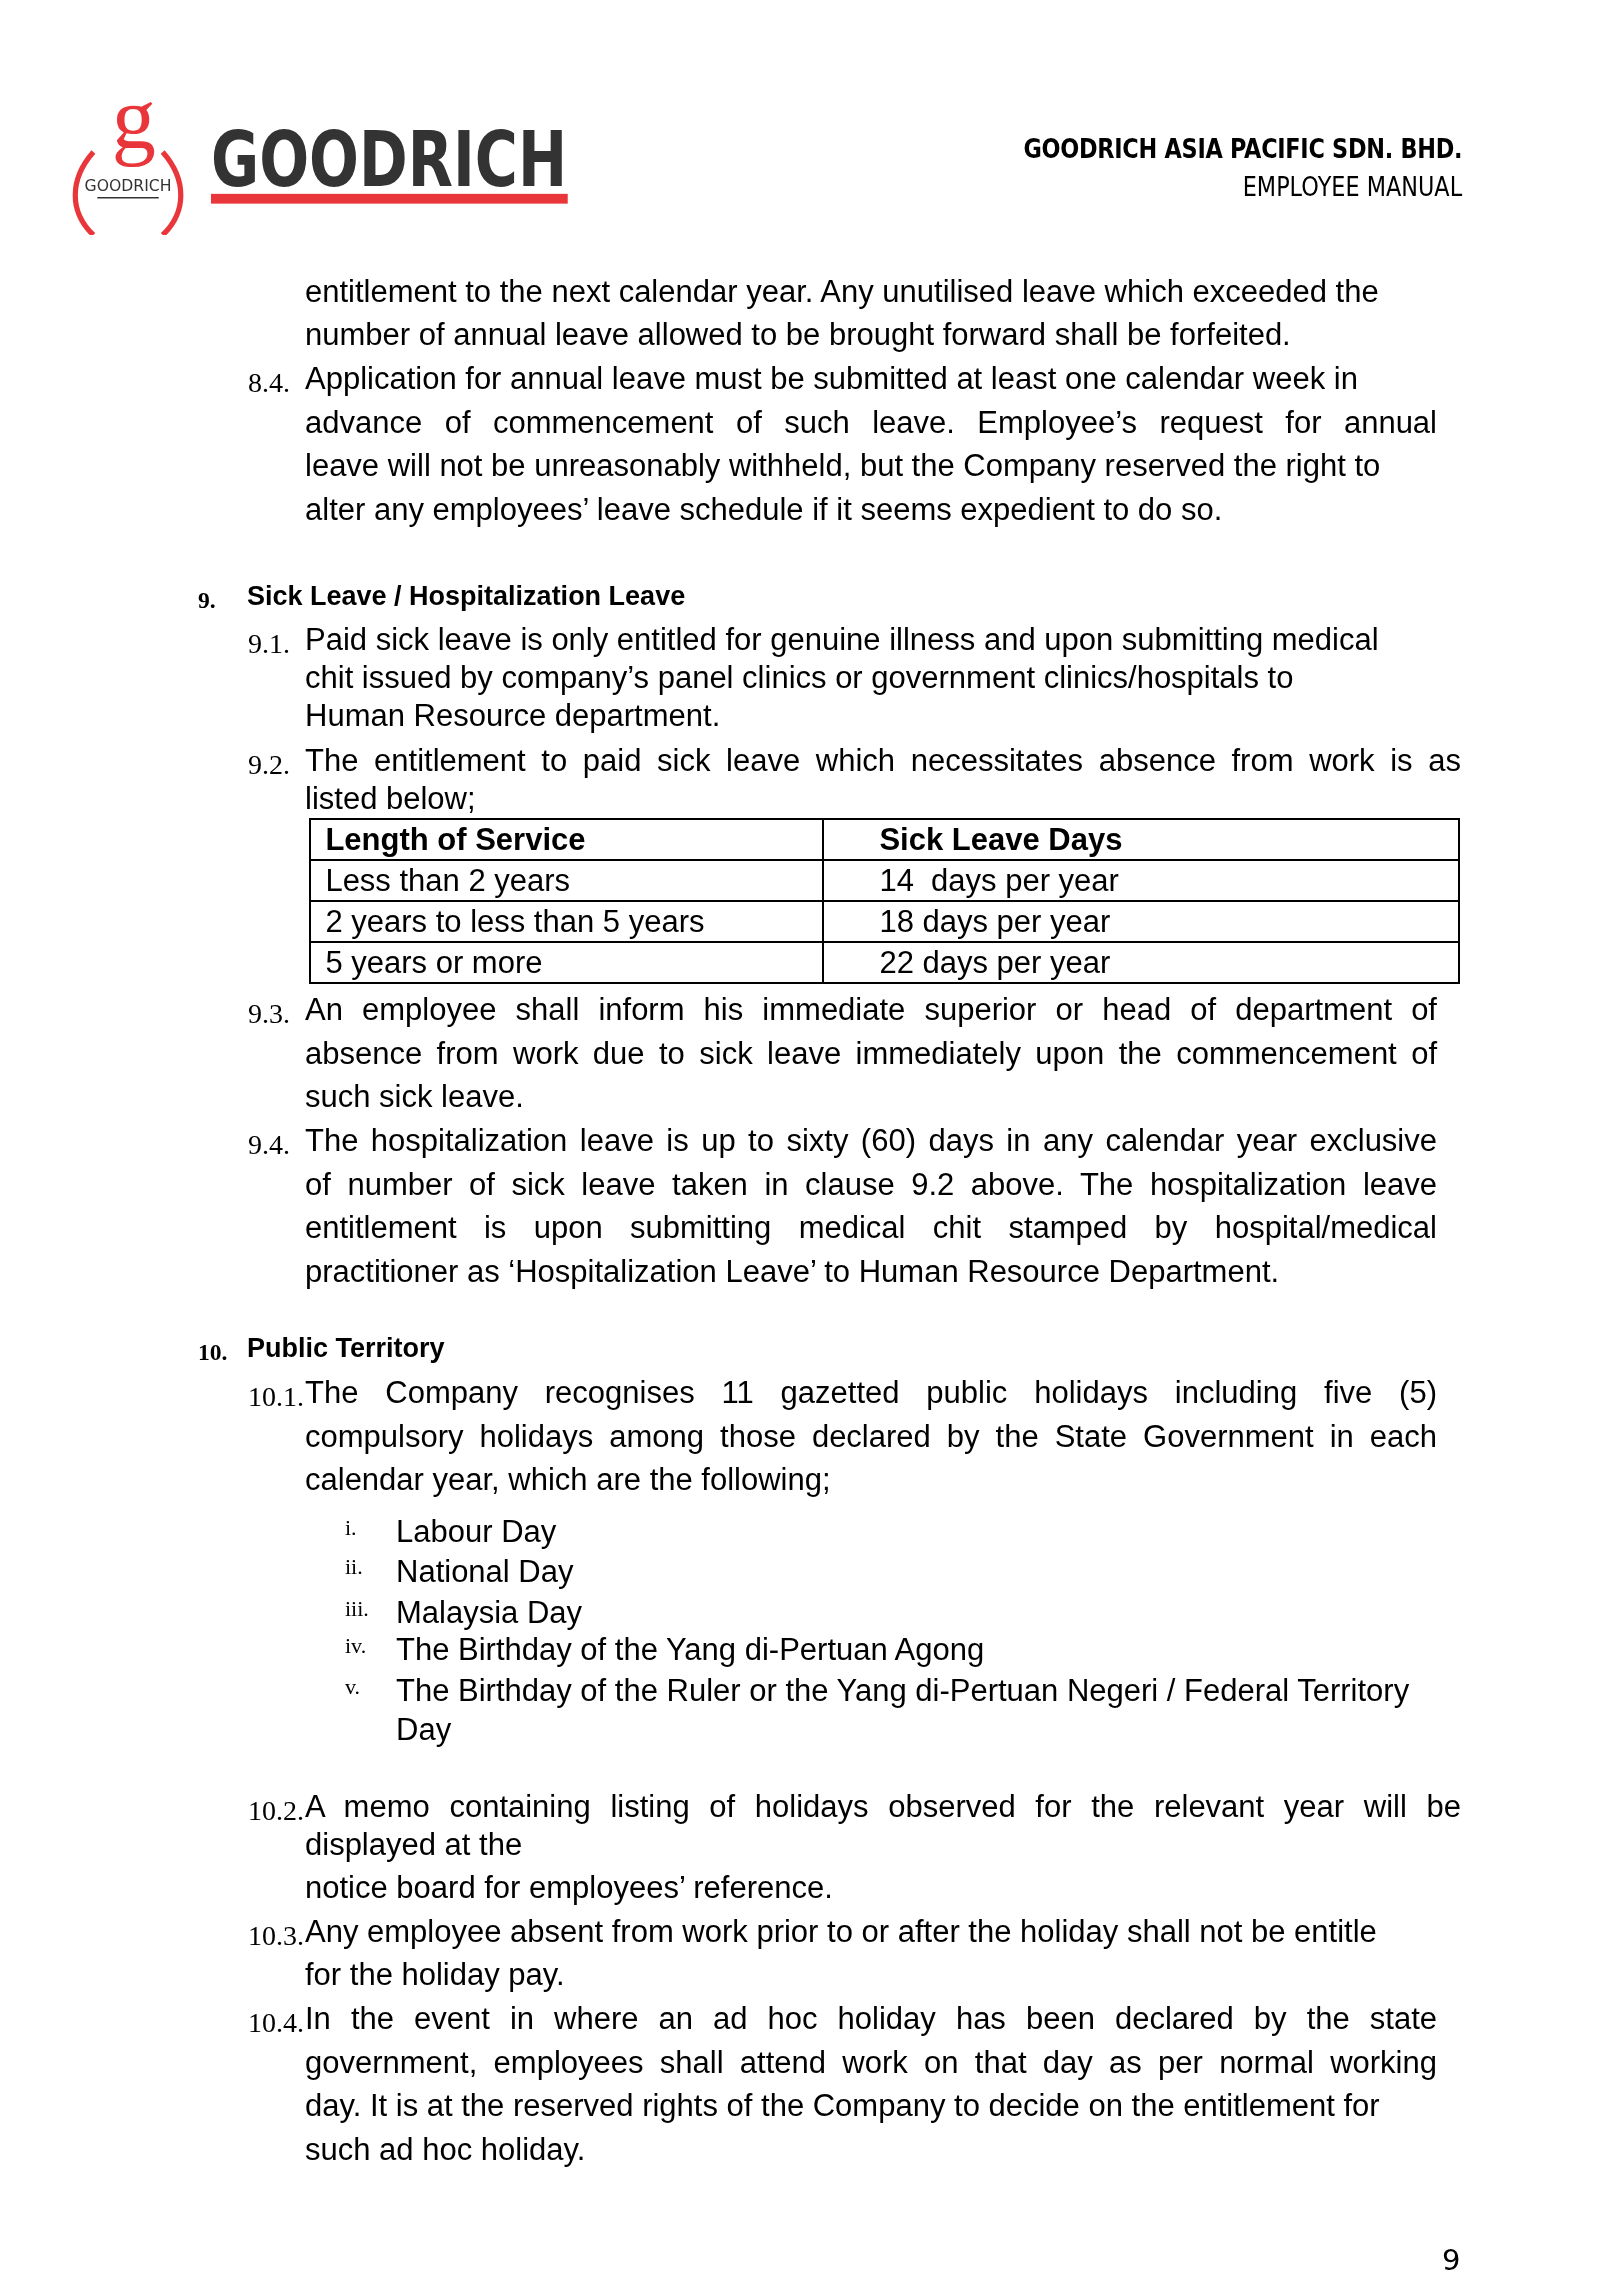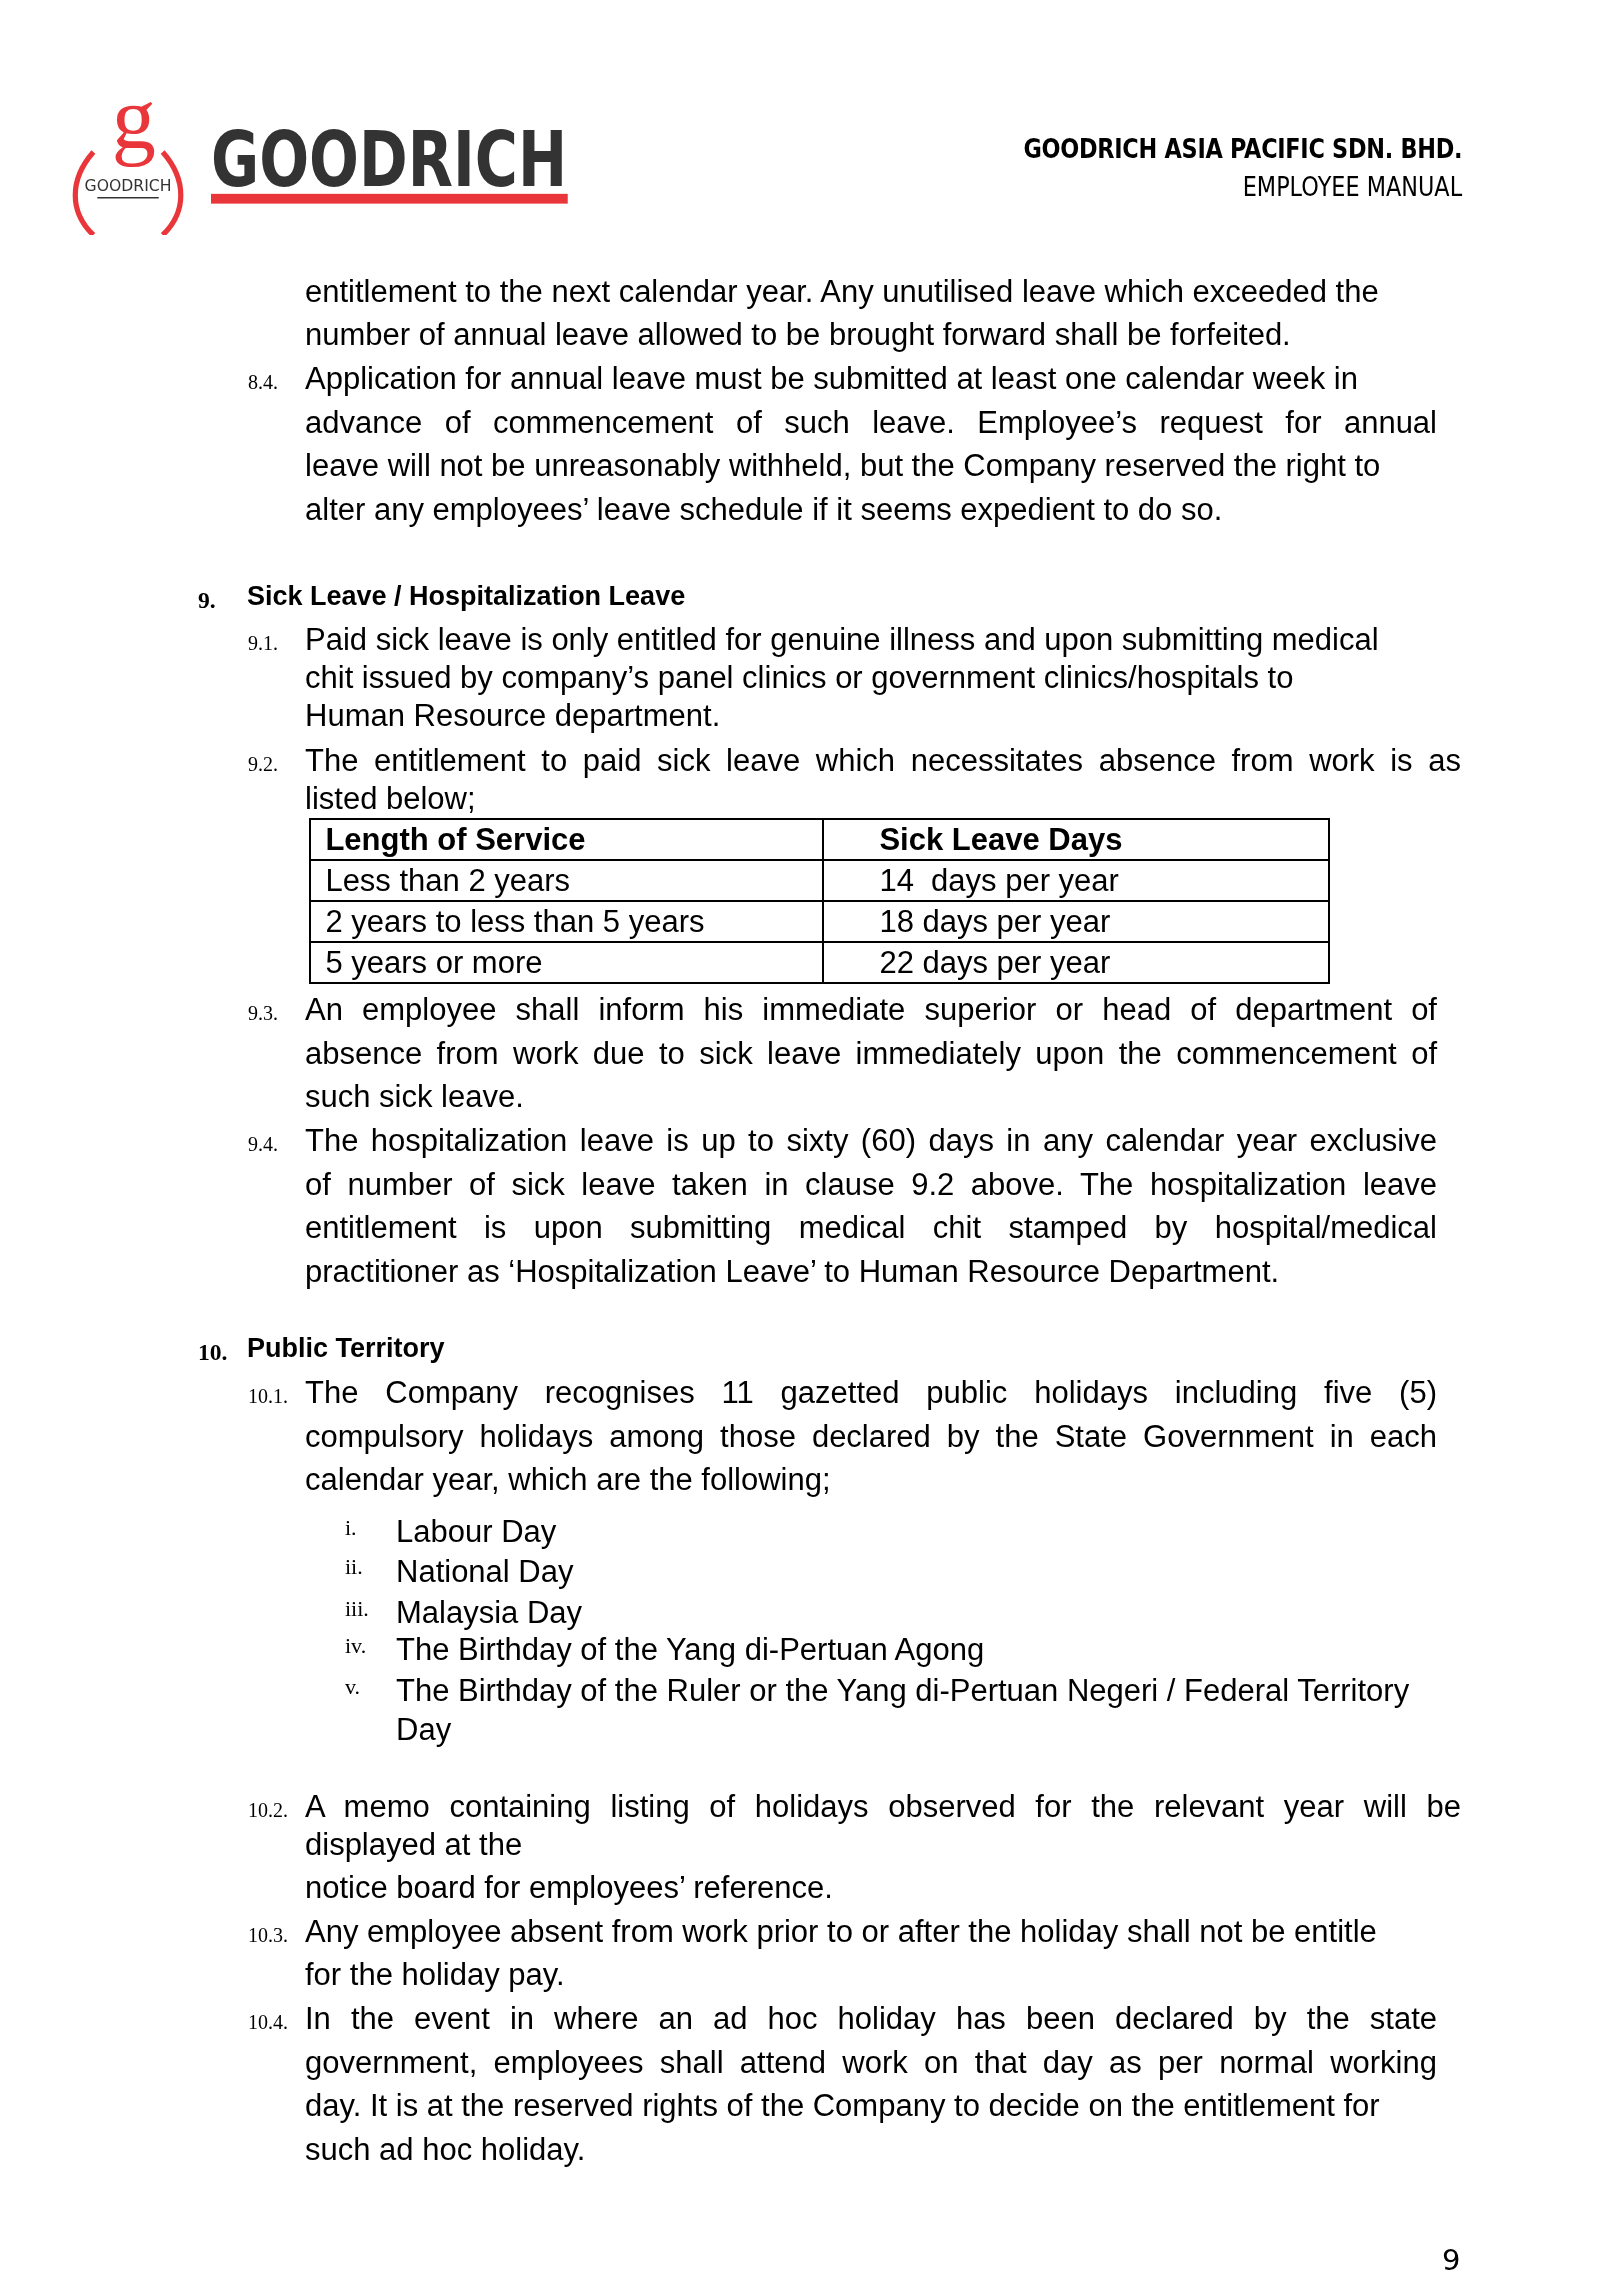--- a/index.html
+++ b/index.html
@@ -10,29 +10,29 @@
   .logo { left:59px; top:88px; width:517px; height:147px; }
   .logo svg { width:100%; height:100%; display:block; }
   
   .hdr { right:162px; text-align:right; font-family:"DejaVu Sans", sans-serif; white-space:nowrap; }
   .hdr-company { top:134px; font-size:26px; font-weight:bold; letter-spacing:-0.3px; transform:scaleX(0.86); transform-origin:right; }
   .hdr-doc { top:172px; font-size:26px; transform:scaleX(0.86); transform-origin:right; }
   
   .line { position:absolute; left:305px; width:1132px; font-size:31px; line-height:37px; white-space:nowrap; }
   .line.just { text-align:justify; text-align-last:justify; }
   .line.wide { width:1156px; }
-  .num { position:absolute; font-family:"Liberation Serif", serif; font-size:20px; line-height:37px; white-space:nowrap; }
+  .num { position:absolute; font-family:"Liberation Serif", serif; font-size:28px; line-height:37px; white-space:nowrap; }
   .num.sec { font-weight:bold; font-size:23.6px; }
   .num.clause { left:248px; }
   .num.section { left:198px; }
   .heading { position:absolute; left:247px; font-size:27px; font-weight:bold; line-height:37px; white-space:nowrap; }
   .roman { position:absolute; left:345px; font-family:"Liberation Serif", serif; font-size:22px; line-height:37px; }
   .item { position:absolute; left:396px; font-size:31px; line-height:37px; white-space:nowrap;margin-top:8px; }
   
-  .tbl { position:absolute; left:309px; top:818px; width:1021px; border-collapse:collapse; }
+  .tbl { position:absolute; left:309px; top:818px; width:1151px; border-collapse:collapse; }
   .tbl td { border:2px solid #000; height:39px; padding:0 0 0 14.4px; font-size:31px; line-height:37px; vertical-align:middle; white-space:nowrap; }
   .tbl td.c1 { width:497px; }
   .tbl td.c2 { padding-left:55px; }
   .tbl tr.head td { font-weight:bold; }
   .pagenum { position:absolute; left:1442px; top:2243px; font-family:"DejaVu Sans", sans-serif; font-size:29px; }
 </style>
 </head>
 <body>
 
 <div class="abs logo">

